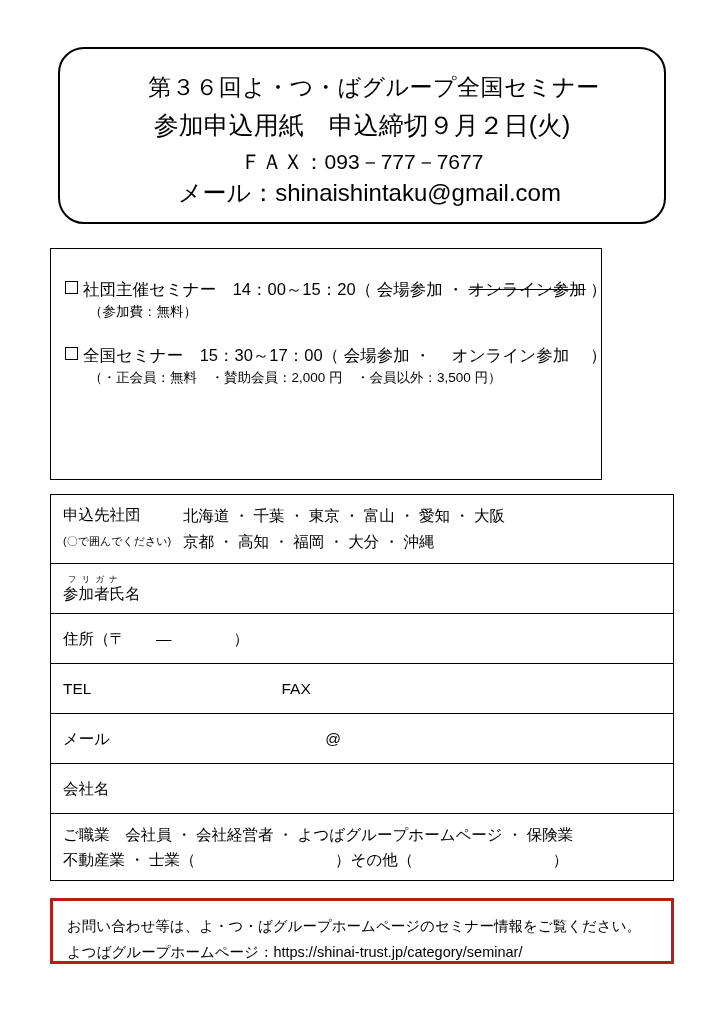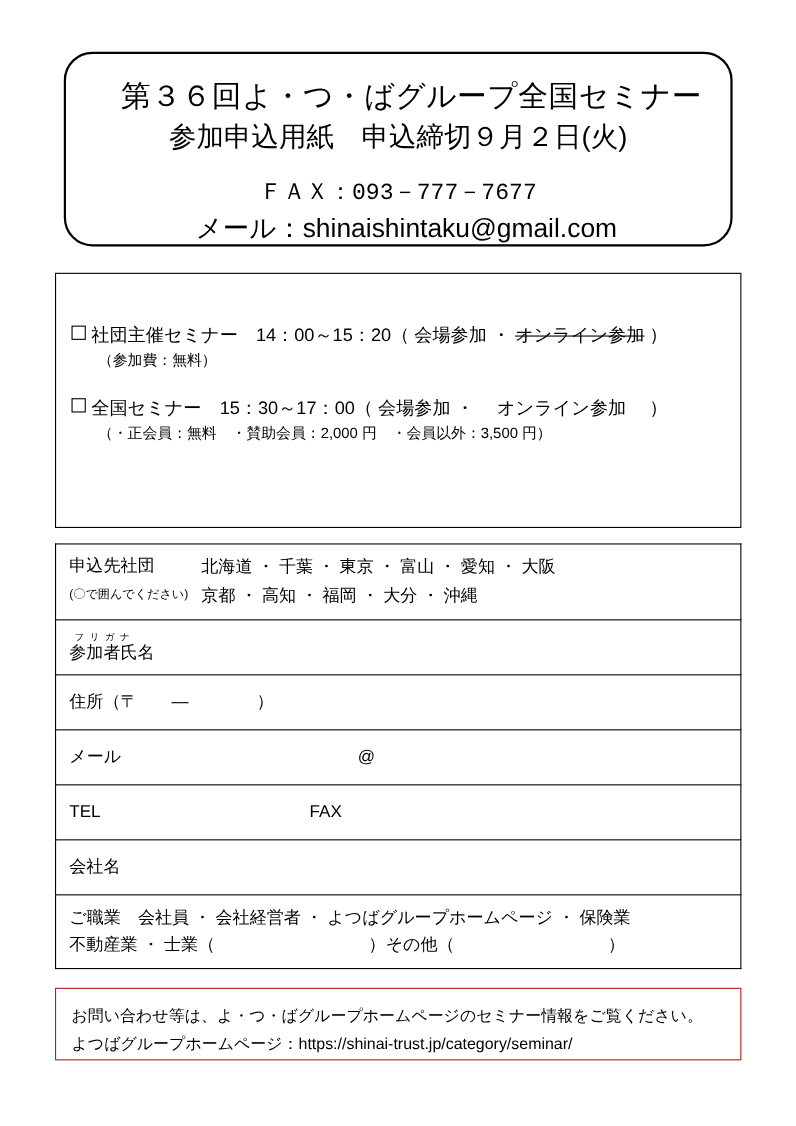--- a/index.html
+++ b/index.html
@@ -29,57 +29,56 @@
     top: 47px;
     width: 608px;
     height: 177px;
     border: 2px solid #000;
     border-radius: 26px;
     box-sizing: border-box;
     text-align: center;
     padding-top: 20px;
   }
   .header-line1 {
-    font-size: 27px;
+    font-size: 23px;
     letter-spacing: 0.5px;
     line-height: 36px;
     white-space: nowrap;
     padding-left: 24px;
   }
   .header-line2 {
     font-size: 25px;
     line-height: 36px;
     white-space: nowrap;
     margin-top: 2px;
     text-align: center;
   }
   .header-line3 {
     font-size: 21px;
     line-height: 32px;
     white-space: nowrap;
-    margin-top: 18px;
-    font-family: Liberation Mono, monospace;
+    margin-top: 3px;
   }
   .header-line4 {
     font-size: 24px;
     line-height: 30px;
     white-space: nowrap;
     padding-left: 15px;
   }
 
   
   .options-box {
     position: absolute;
     left: 50px;
     top: 248px;
-    width: 624px;
+    width: 552px;
     height: 232px;
     border: 1px solid #000;
     box-sizing: border-box;
-    padding: 44px 24px 0 14px;
+    padding: 28px 24px 0 14px;
   }
   .opt-row {
     font-size: 16.5px;
     line-height: 24px;
     white-space: nowrap;
   }
   .opt-sub {
     font-size: 13.5px;
     line-height: 22px;
     margin-left: 24px;
@@ -171,21 +170,21 @@
     white-space: nowrap;
   }
 
   
   .footer-box {
     position: absolute;
     left: 50px;
     top: 898px;
     width: 624px;
     height: 66px;
-    border: 1px solid #b91c1c;
+    border: 3px solid #b91c1c;
     box-sizing: border-box;
     padding: 12px 14px;
   }
   .footer-line {
     font-size: 14.5px;
     line-height: 26px;
     white-space: nowrap;
   }
 </style>
 </head>
@@ -236,28 +235,28 @@
       </td>
     </tr>
     <tr class="row-h">
       <td>
         <div class="cell-pad">住所（〒　　―　　　　）</div>
       </td>
     </tr>
     <tr class="row-h">
       <td>
         <div class="cell-pad">
+          <span>TEL</span><span class="inline-right">FAX</span>
+        </div>
+      </td>
+    </tr>
+    <tr class="row-h">
+      <td>
+        <div class="cell-pad">
           <span>メール</span><span class="inline-right2">@</span>
-        </div>
-      </td>
-    </tr>
-    <tr class="row-h">
-      <td>
-        <div class="cell-pad">
-          <span>TEL</span><span class="inline-right">FAX</span>
         </div>
       </td>
     </tr>
     <tr class="row-h">
       <td>
         <div class="cell-pad">会社名</div>
       </td>
     </tr>
     <tr>
       <td>

